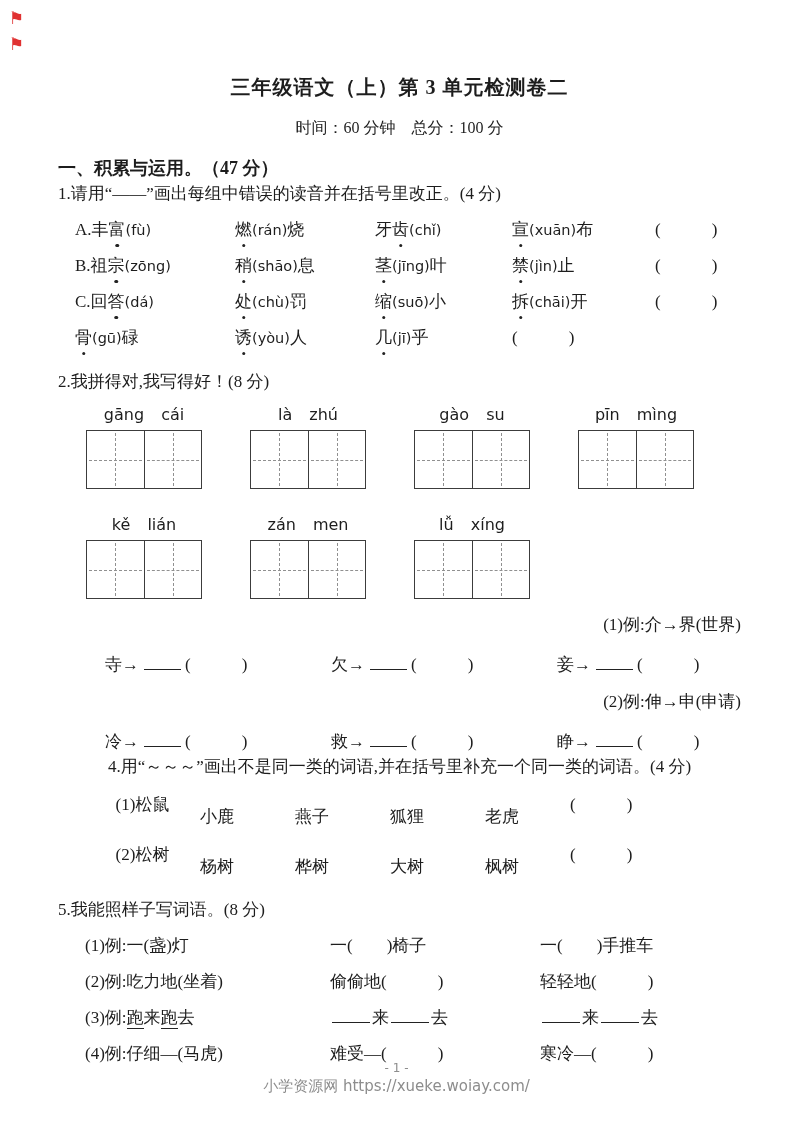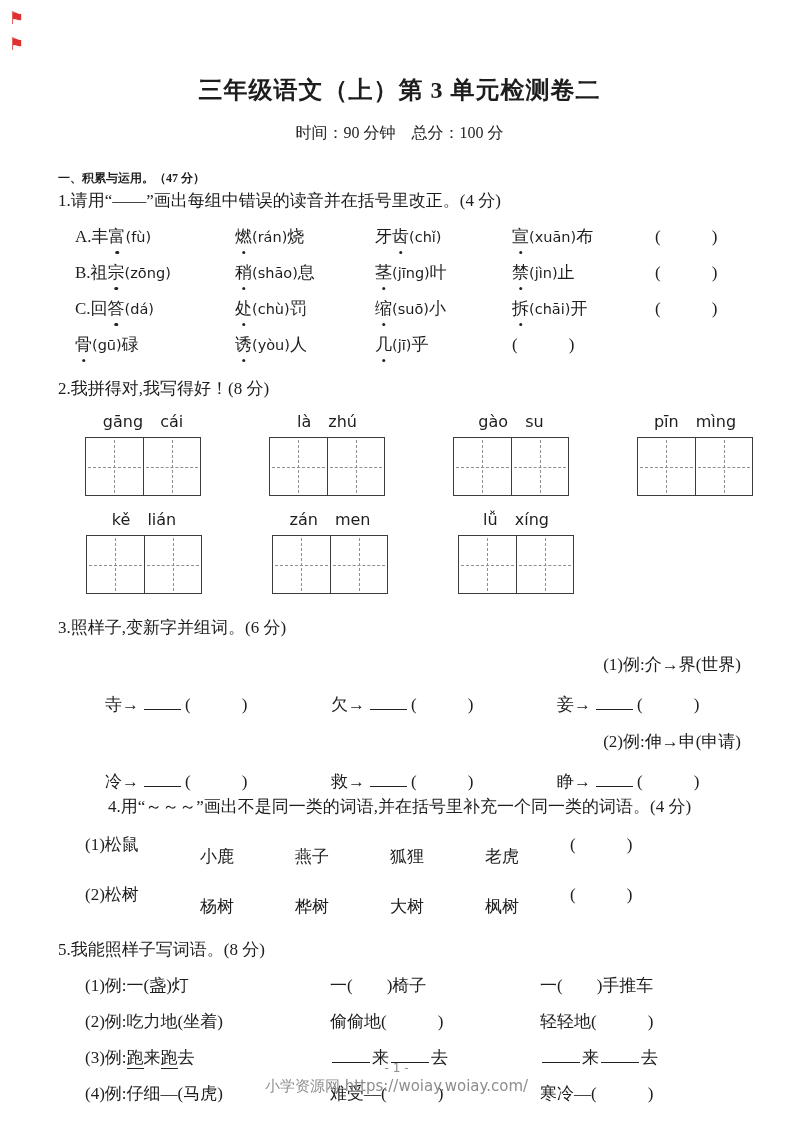--- a/index.html
+++ b/index.html
@@ -14,42 +14,42 @@
   }
   .flags{
     position:absolute;left:9px;top:5px;
     color:#e03131;font-size:17px;line-height:1.55;
     font-family:"DejaVu Sans",sans-serif;
     display:flex;flex-direction:column;
   }
   .content{padding:0 52px 0 58px;}
   .title{
     margin-top:74px;text-align:center;
-    font-size:24px;font-weight:bold;letter-spacing:1px;
+    font-size:20px;font-weight:bold;letter-spacing:1px;
   }
   .subtitle{margin-top:17px;text-align:center;font-size:16px;}
-  .section{margin-top:26px;font-size:12px;font-weight:bold;}
+  .section{margin-top:17px;font-size:18px;font-weight:bold;}
   .qhead{margin-top:2px;}
   
   .q1-grid{
     display:grid;
     grid-template-columns:160px 140px 137px 143px auto;
     row-gap:13px;margin:13px 0 12px 17px;
   }
   .py{font-family:"DejaVu Sans","Liberation Sans",sans-serif;font-size:14.5px;}
   .dc{position:relative;display:inline-block;}
   .dc::after{
     content:"";position:absolute;left:50%;bottom:-6px;
     transform:translateX(-50%);
     width:3.5px;height:3.5px;border-radius:50%;background:#222;
   }
   .ans{white-space:pre;}
   
-  .unit-row{display:flex;gap:68px;margin:12px 0 0 27px;}
-  .unit-row.second{margin-top:14px;}
+  .unit-row{display:flex;gap:46px;margin:12px 0 0 27px;}
+  .unit-row.second{margin-top:26px;}
   .unit{width:118px;text-align:center;}
   .pylabel{
     font-family:"DejaVu Sans","Liberation Sans",sans-serif;
     font-size:16px;margin-bottom:6px;word-spacing:12px;white-space:nowrap;
   }
   .tian{display:flex;width:114px;height:57px;border:1.5px solid #3c3c3c;margin:0 auto;}
   .tcell{flex:1;position:relative;border-right:1.5px solid #3c3c3c;}
   .tcell:last-child{border-right:none;}
   .tcell::before{
     content:"";position:absolute;left:50%;top:2px;bottom:2px;
@@ -63,21 +63,21 @@
   .exline{margin:14px 0 0 27px;text-align:right;}
   .q3-row{display:flex;margin:17px 0 0 47px;}
   .q3-item{width:226px;}
   .q3-item:last-child{width:auto;}
   .blank{
     display:inline-block;width:37px;height:13px;
     border-bottom:1.5px solid #222;margin:0 4px 0 5px;
   }
   
   .q4-row{display:flex;margin:15px 0 0 27px;}
-  .q4-first{width:115px;}
+  .q4-first{width:115px;text-align:center;}
   .q4-word{width:95px;margin-top:12px;}
   .q4-word.narrow{width:85px;}
   
   .q5-grid{
     display:grid;grid-template-columns:245px 210px auto;
     row-gap:13px;margin:13px 0 0 27px;
   }
   .uline{border-bottom:1.5px solid #222;padding-bottom:1px;}
   .blank2{
     display:inline-block;width:38px;height:13px;
@@ -96,21 +96,21 @@
 
 <div class="page">
 
   <div class="flags">
     <span>⚑</span>
     <span>⚑</span>
   </div>
 
   <div class="content">
     <div class="title">三年级语文（上）第 3 单元检测卷二</div>
-    <div class="subtitle">时间：90 分钟　总分：100 分</div>
+    <div class="subtitle">时间：60 分钟　总分：100 分</div>
     <div class="section">一、积累与运用。（47 分）</div>
 
     <div class="qhead">1.请用“——”画出每组中错误的读音并在括号里改正。(4 分)</div>
     <div class="q1-grid">
 
       <span><span>A.</span><span>丰</span><span class="dc">富</span><span class="py">(fù)</span><span></span></span>
       <span><span></span><span class="dc">燃</span><span class="py">(rán)</span><span>烧</span></span>
       <span><span>牙</span><span class="dc">齿</span><span class="py">(chǐ)</span><span></span></span>
       <span><span></span><span class="dc">宣</span><span class="py">(xuān)</span><span>布</span></span>
       <span class="ans">(　　　)</span>
@@ -181,21 +181,20 @@
       </div>
       <div class="unit">
         <div class="pylabel">lǚ xíng</div>
         <div class="tian">
             <div class="tcell"></div>
             <div class="tcell"></div>
           </div>
       </div>
     </div>
 
-    <div class="qhead" style="margin-top:22px;">3.照样子,变新字并组词。(6 分)</div>
     <div class="exline">(1)例:介→界(世界)</div>
     <div class="q3-row">
       <span class="q3-item"><span>寺</span><span>→</span><span class="blank"></span><span class="ans">(　　　)</span></span>
       <span class="q3-item"><span>欠</span><span>→</span><span class="blank"></span><span class="ans">(　　　)</span></span>
       <span class="q3-item"><span>妾</span><span>→</span><span class="blank"></span><span class="ans">(　　　)</span></span>
     </div>
     <div class="exline">(2)例:伸→申(申请)</div>
     <div class="q3-row">
       <span class="q3-item"><span>冷</span><span>→</span><span class="blank"></span><span class="ans">(　　　)</span></span>
       <span class="q3-item"><span>救</span><span>→</span><span class="blank"></span><span class="ans">(　　　)</span></span>
@@ -235,16 +234,16 @@
       <span><span class="blank2"></span><span>来</span><span class="blank2"></span><span>去</span></span>
 
       <span class="ans">(4)例:仔细—(马虎)</span>
       <span class="ans">难受—(　　　)</span>
       <span class="ans">寒冷—(　　　)</span>
     </div>
   </div>
 
   <div class="footer">
     <div class="pageno">- 1 -</div>
-    <div class="site">小学资源网 https://woiay.woiay.com/</div>
+    <div class="site">小学资源网 https://xueke.woiay.com/</div>
   </div>
 
 </div>
 
 </body></html>

